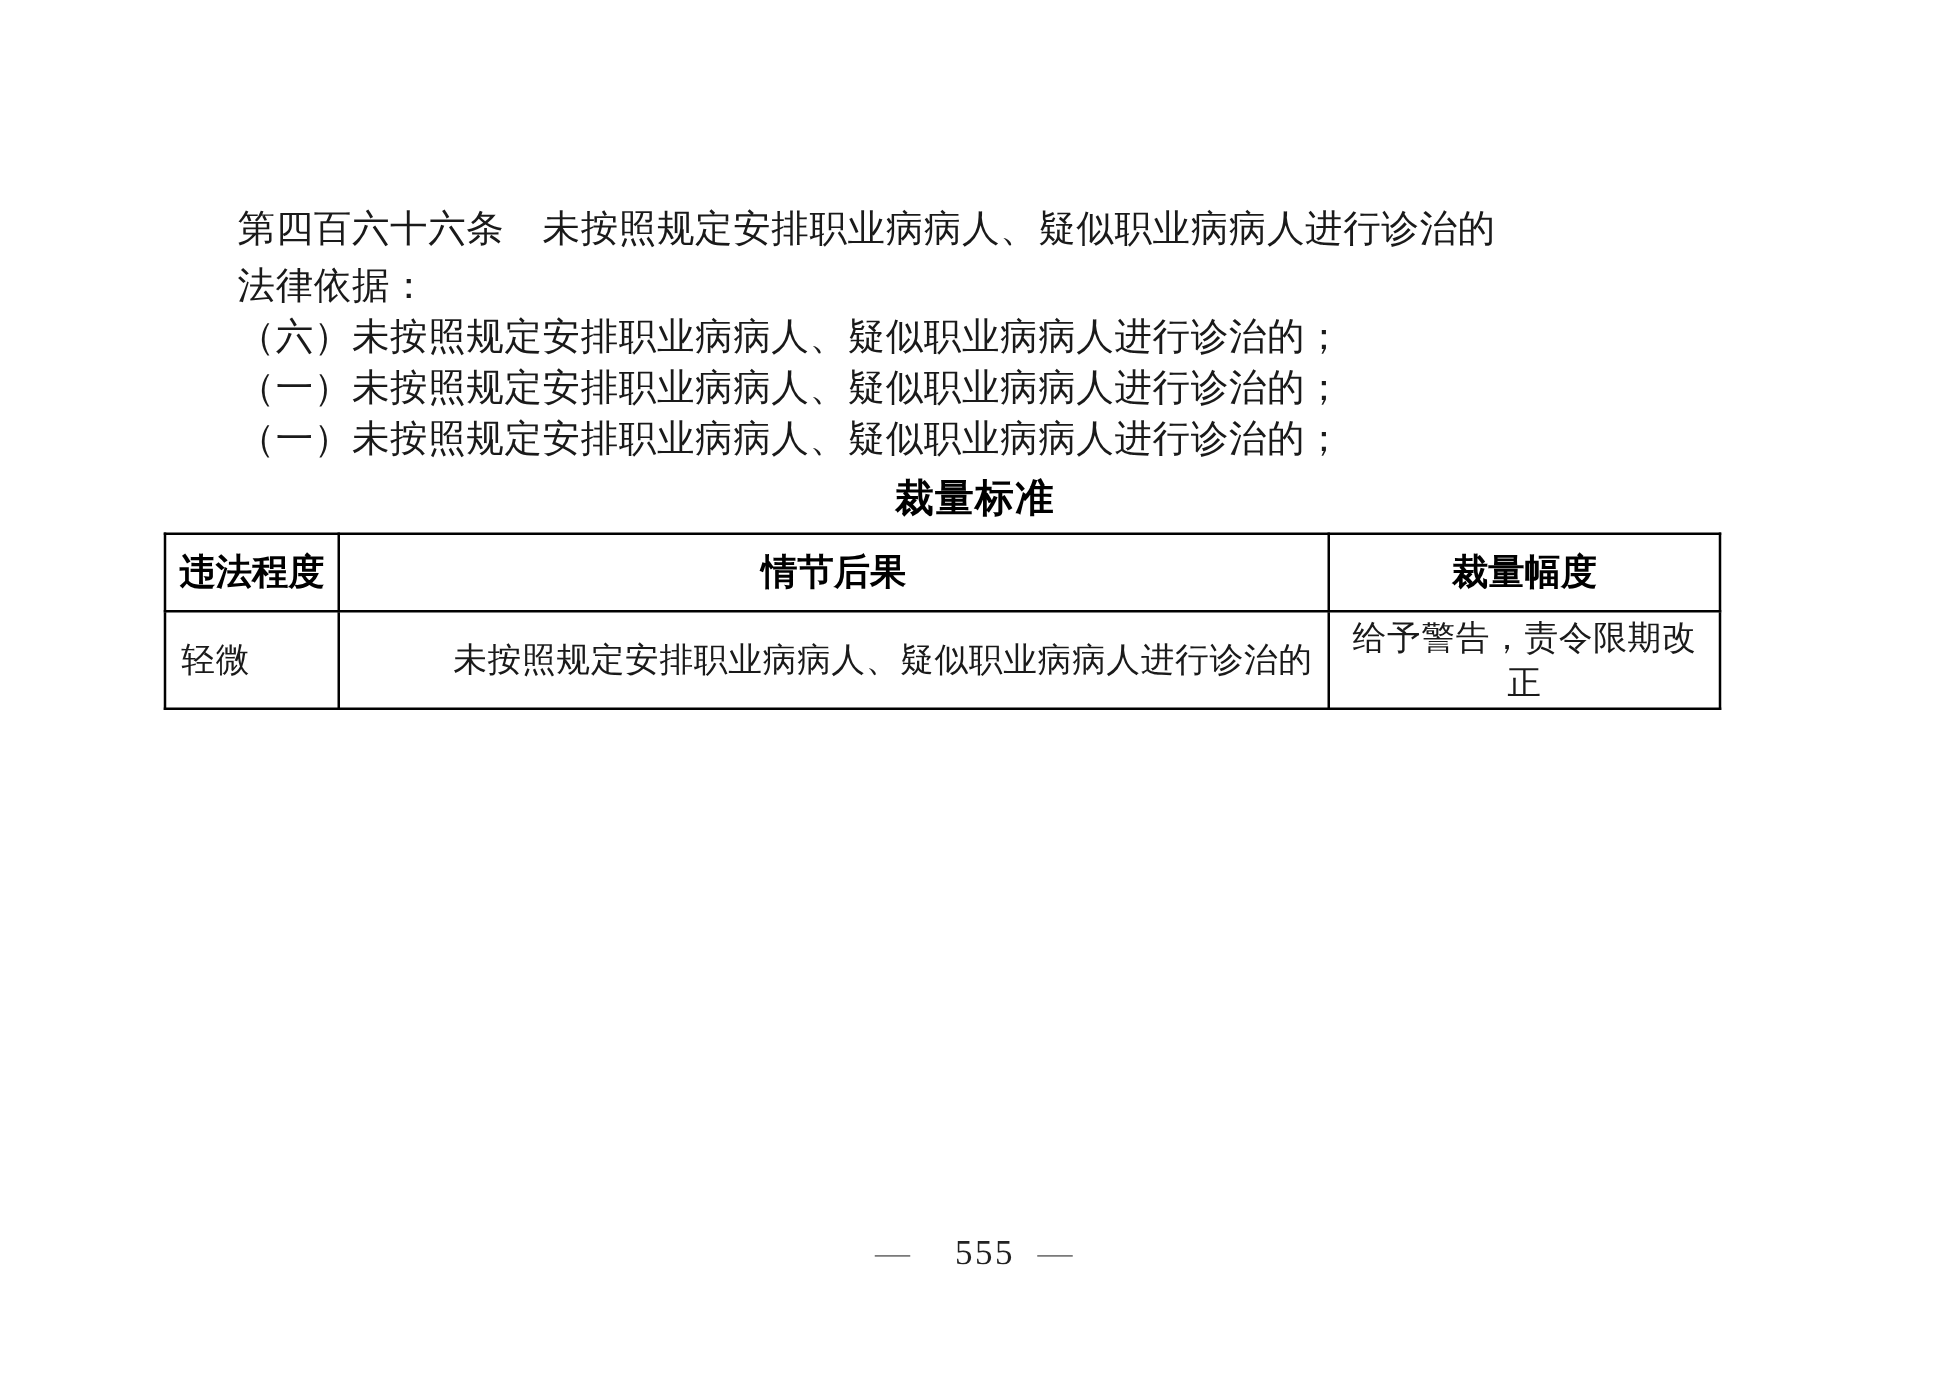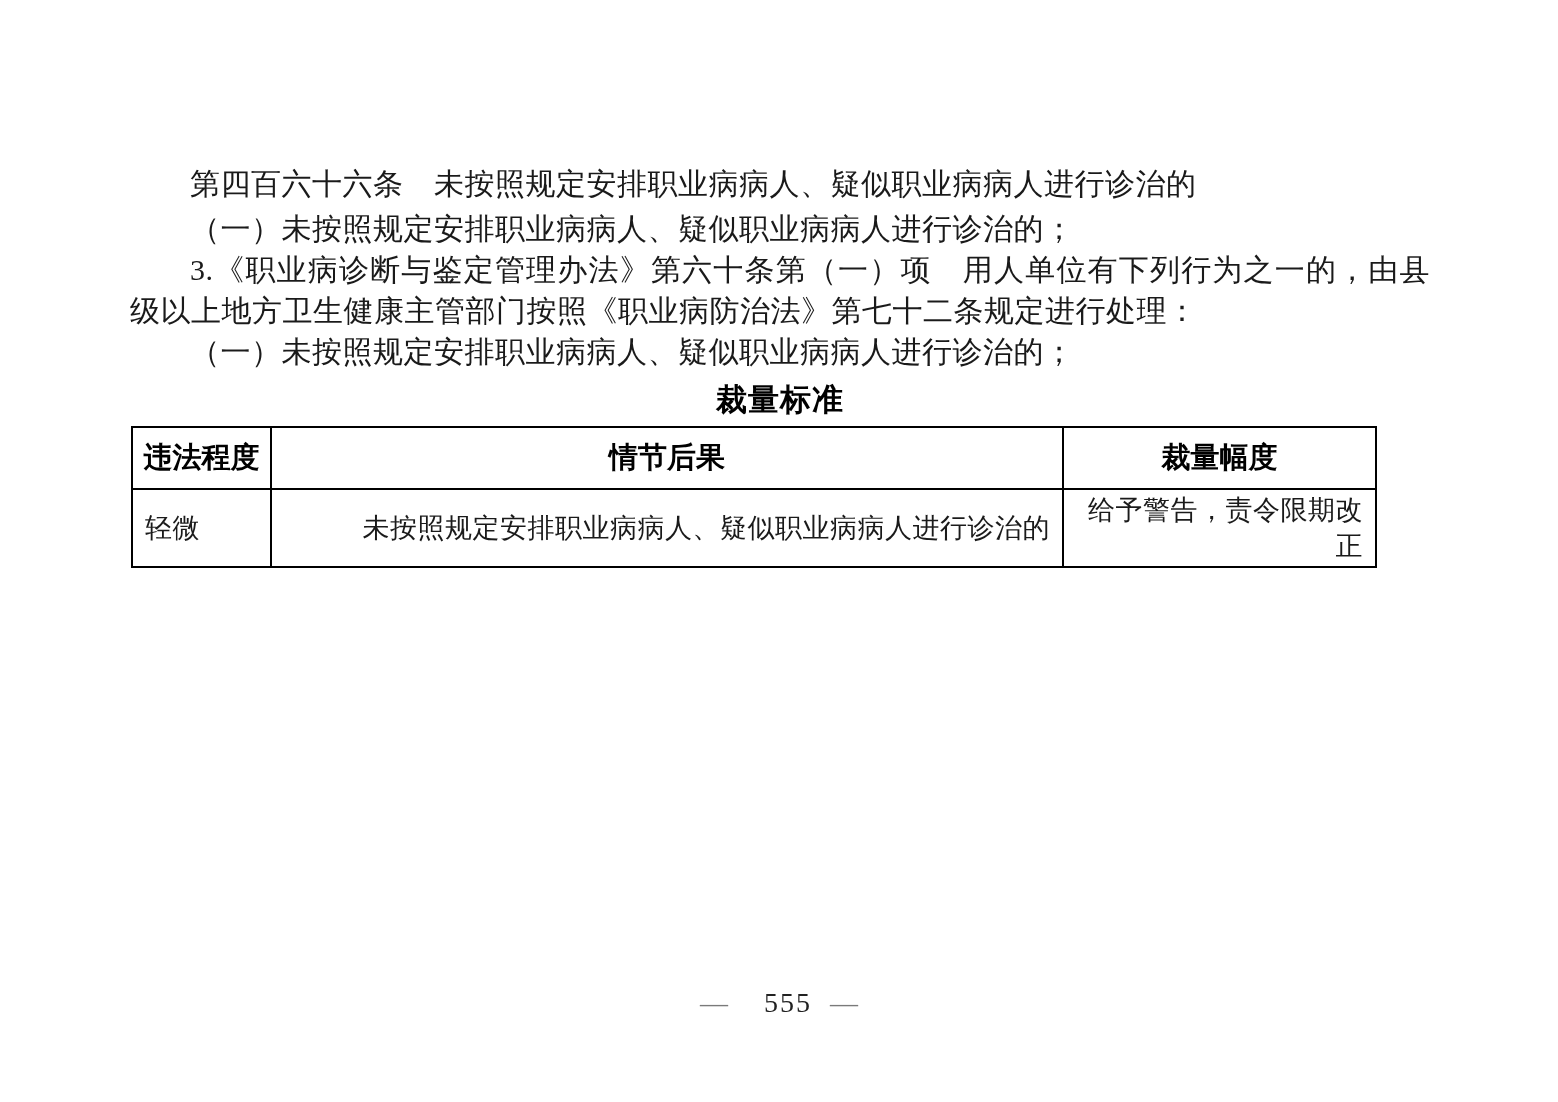--- a/index.html
+++ b/index.html
@@ -72,21 +72,21 @@
   table.standard-table td {
     font-size: 27px;
     vertical-align: middle;
     border: 2px solid #000000;
     height: 46px;
     padding: 2px 12px;
     letter-spacing: 0.5px;
   }
   td.cell-degree { text-align: left; padding: 2px 4px; }
   td.cell-circ   { text-align: right; }
-  td.cell-range  { text-align: right; margin-left: 12px; }
+  td.cell-range  { text-align: center; margin-left: 12px; }
   .footer {
     position: absolute;
     left: 0;
     top: 986px;
     width: 100%;
     display: flex;
     justify-content: center;
     align-items: center;
     gap: 18px;
     font-size: 28px;
@@ -96,27 +96,28 @@
   .footer .pagenum { color: #222222; letter-spacing: 2px; margin-left: 18px; }
 </style>
 </head>
 <body>
 
 <div class="page">
   <div class="content">
 
     <h1 class="article-title">第四百六十六条　未按照规定安排职业病病人、疑似职业病病人进行诊治的</h1>
 
+    <p class="body-par">法律依据：</p>
 
 
+    <p class="body-par">（六）未按照规定安排职业病病人、疑似职业病病人进行诊治的；</p>
 
 
     <p class="body-par">（一）未按照规定安排职业病病人、疑似职业病病人进行诊治的；</p>
 
-    <p class="body-par">3.《职业病诊断与鉴定管理办法》第六十条第（一）项　用人单位有下列行为之一的，由县级以上地方卫生健康主管部门按照《职业病防治法》第七十二条规定进行处理：</p>
 
     <p class="body-par">（一）未按照规定安排职业病病人、疑似职业病病人进行诊治的；</p>
 
     <h2 class="table-title">裁量标准</h2>
 
     <table class="standard-table">
       <colgroup>
         <col class="c1">
         <col class="c2">
         <col class="c3">

